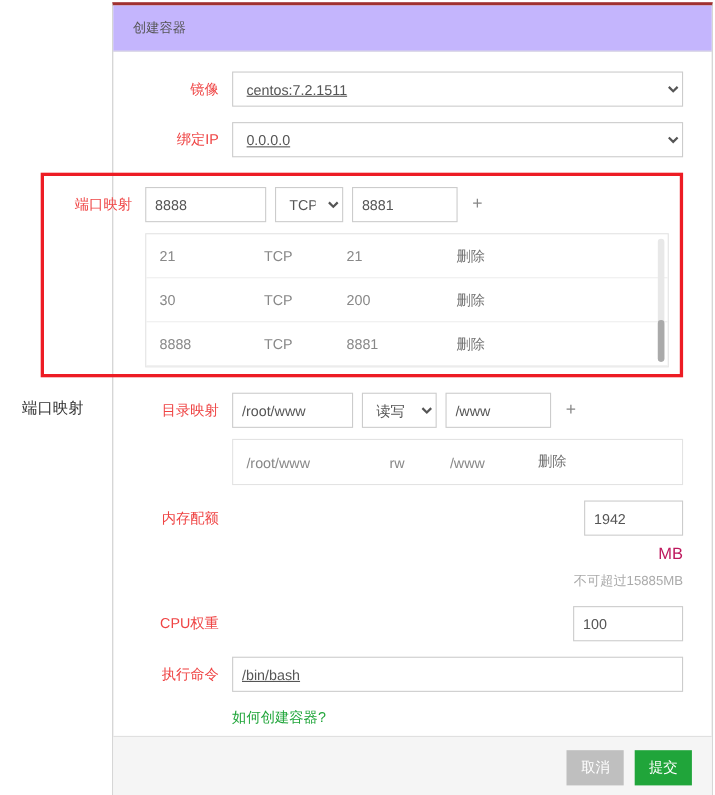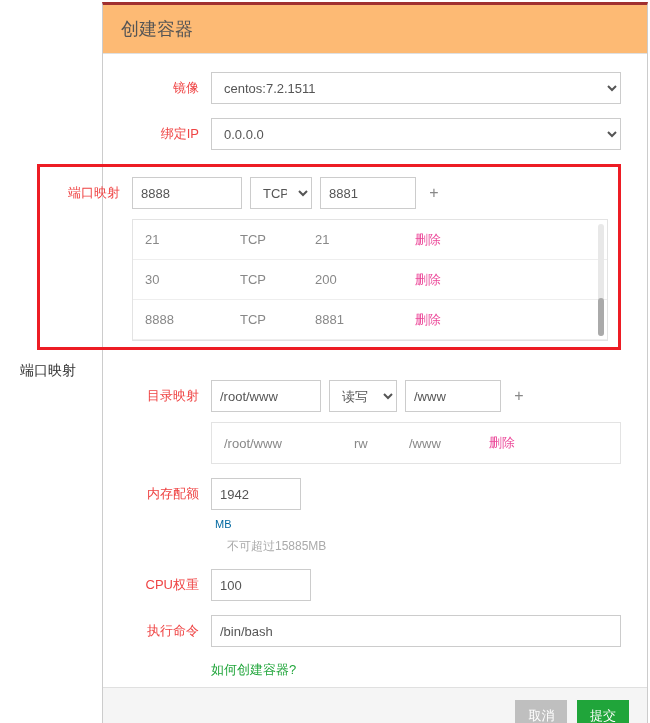--- a/index.html
+++ b/index.html
@@ -15,24 +15,24 @@
     .outer {
       position: absolute;
       left: 102px;
       top: 2px;
       width: 546px;
       border: 1px solid #ccc;
       border-top: 3px solid #a03030;
       background: #fff;
     }
     .dialog-header {
-      background: #fdba74;
+      background: #c4b5fd;
       border-bottom: 1px solid #e0e0e0;
       padding: 12px 18px;
-      font-size: 18px;
+      font-size: 12px;
       color: #555;
     }
     .dialog-body {
       padding: 18px 26px 8px 26px;
     }
     .row {
       display: flex;
       align-items: flex-start;
       margin-bottom: 14px;
     }
@@ -45,33 +45,33 @@
       flex-shrink: 0;
     }
     .ctrl {
       flex: 1;
       margin-left: 12px;
       display: flex;
       flex-direction: column;
     }
     .inline {
       display: flex;
-      align-items: flex-start;
+      align-items: flex-end;
       gap: 8px;
     }
     select, input[type="text"] {
       height: 32px;
       border: 1px solid #ccc;
       padding: 0 8px;
       font-size: 13px;
       color: #555;
       background: #fff;
       font-family: inherit;
     }
-    select.full, input.full { width: 100%; }
+    select.full, input.full { width: 100%; text-decoration: underline; }
     .highlight-box {
       border: 3px solid #ed1c24;
       padding: 10px 10px 6px 10px;
       margin-left: -92px;
       padding-left: 89px;
     }
     .portrow {
       display: flex;
       align-items: center;
       gap: 8px;
@@ -92,34 +92,34 @@
       align-items: center;
       border-bottom: 1px solid #eee;
       height: 40px;
       padding: 0 12px;
       color: #888;
     }
     .trow:last-child { border-bottom: none; }
     .tcell1 { width: 95px; }
     .tcell2 { width: 75px; }
     .tcell3 { width: 100px; }
-    .tcell4 { color: #ec4899; cursor: pointer; text-align: center; }
+    .tcell4 { color: #737373; cursor: pointer; text-align: center; }
     .scrollbar {
       position: absolute; right: 3px; top: 4px; bottom: 4px;
       width: 6px; background: #e8e8e8; border-radius: 3px;
     }
     .thumb {
       position: absolute; left: 0; right: 0; bottom: 0;
       height: 38px; background: #aaa; border-radius: 3px;
     }
     .dirrow .trow { padding: 0 12px; }
     .dcell1 { width: 130px; }
     .dcell2 { width: 55px; }
     .dcell3 { width: 80px; }
-    .unit { color: #0369a1; font-size: 11px; margin-left: 4px; }
+    .unit { color: #be185d; font-size: 15px; margin-left: 4px; }
     .hint { color: #aaa; font-size: 12px; margin-left: 16px; }
     .link { color: #20a53a; font-size: 13px; margin-left: 82px; margin-top: 6px; cursor: pointer; }
     .dialog-footer {
       background: #f5f5f5;
       border-top: 1px solid #e0e0e0;
       padding: 12px 18px;
       text-align: right;
     }
     .btn {
       display: inline-block;
@@ -202,21 +202,21 @@
               <div class="tcell4">删除</div>
             </div>
             <div class="scrollbar">
               <div class="thumb"></div>
             </div>
           </div>
         </div>
       </div>
     </div>
 
-    <div class="row" style="margin-top:30px;">
+    <div class="row" style="margin-top:14px;">
       <div class="label">目录映射</div>
       <div class="ctrl">
         <div class="portrow">
           <input type="text" style="width: 110px;" value="/root/www">
           <select style="width:68px">
             <option>读写</option>
           </select>
           <input type="text" style="width: 96px;" value="/www">
           <button class="plusbtn">+</button>
         </div>

